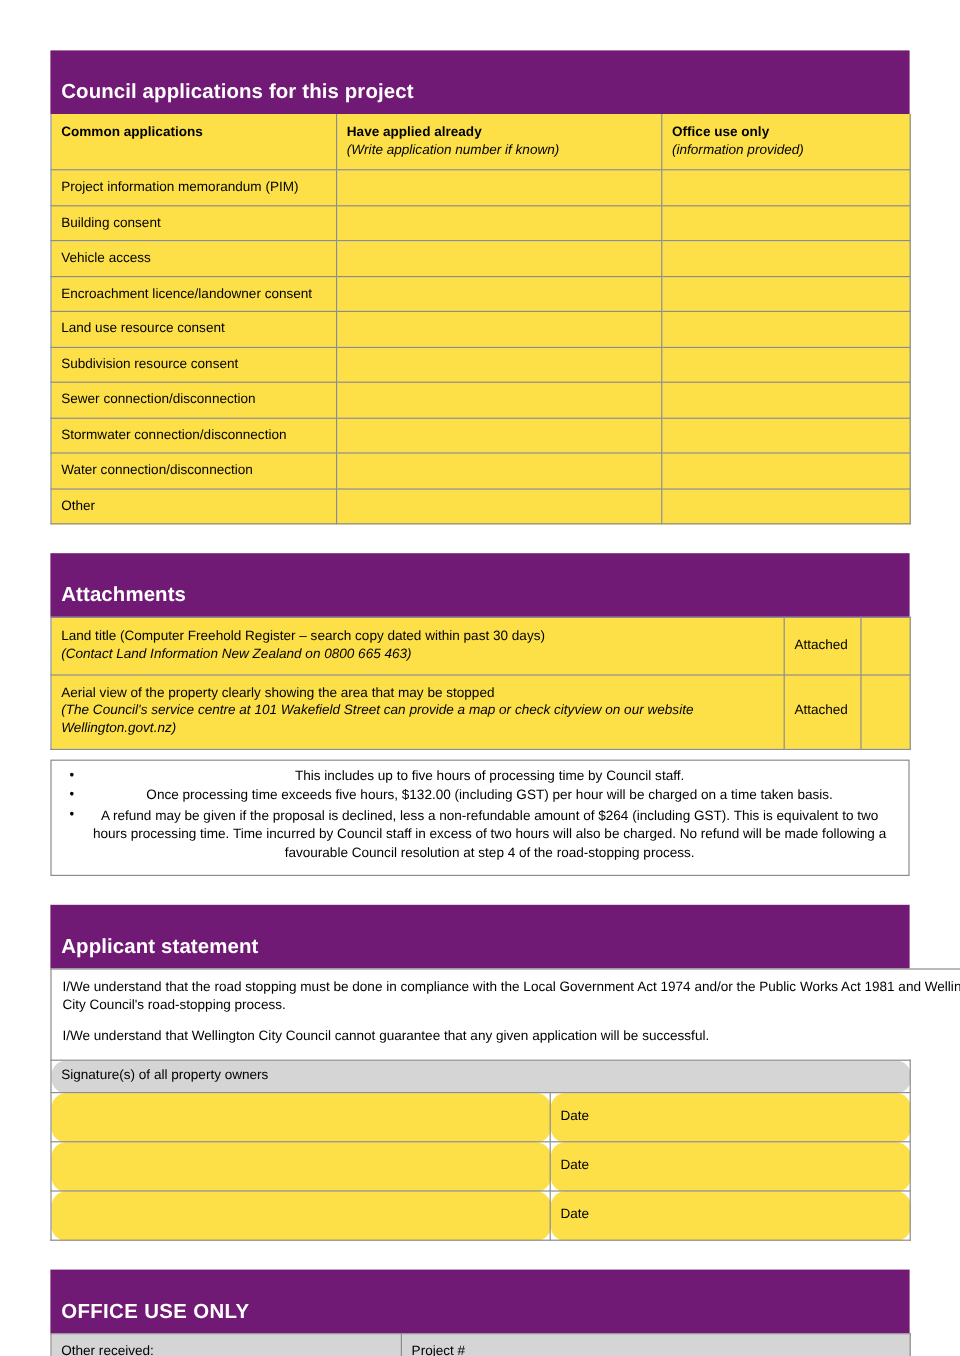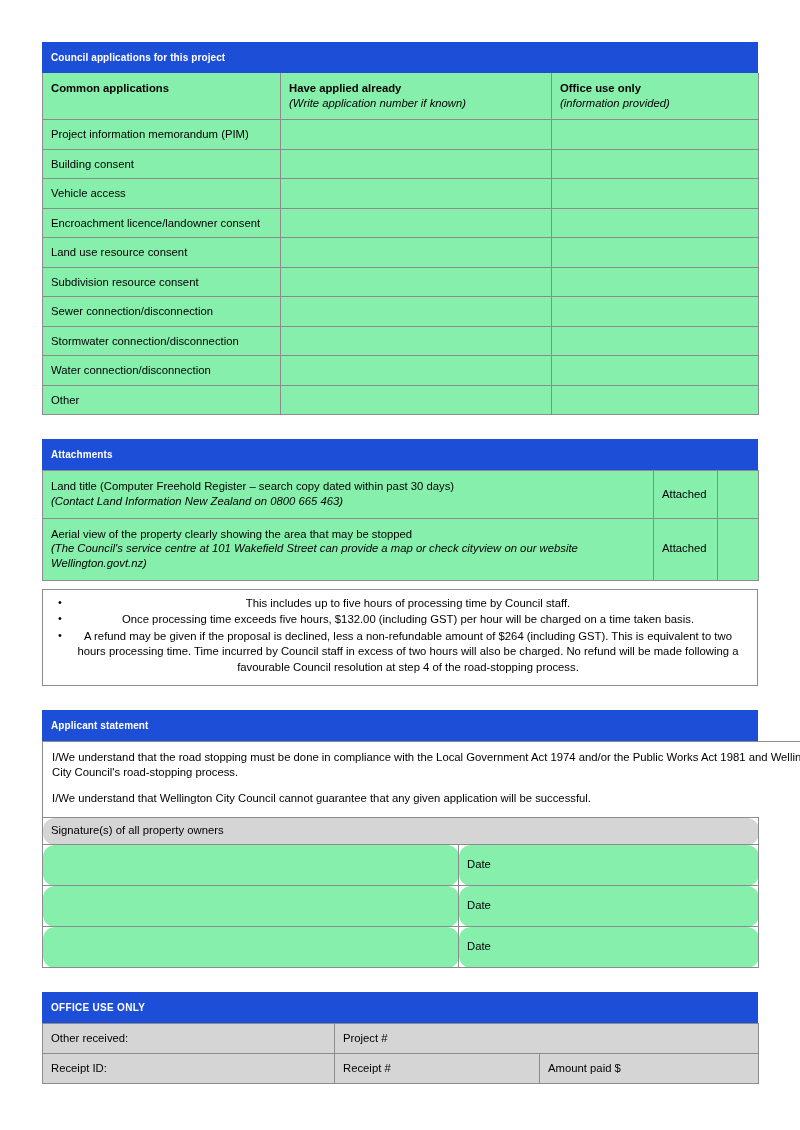--- a/index.html
+++ b/index.html
@@ -20,47 +20,47 @@
     height: 1130px;
     box-sizing: border-box;
     padding: 42px 42px;
   }
   .sheet {
     width: 716px;
   }
 
   
   .bar {
-    background: #1d4ed8;
+    background: #701a75;
     color: #ffffff;
     font-weight: bold;
-    font-size: 10px;
+    font-size: 17px;
     line-height: 1;
-    padding: 11px 9px 10px 9px;
+    padding: 26px 9px 10px 9px;
     letter-spacing: .1px;
     box-sizing: border-box;
   }
   .bar.caps { letter-spacing: .3px; }
 
   
   table {
     border-collapse: collapse;
     width: 716px;
     table-layout: fixed;
   }
   td, th {
     border: 1px solid #8c8c8c;
     padding: 6px 8px 7px 8px;
     font-size: 11.3px;
     line-height: 1.3;
     vertical-align: top;
     text-align: left;
     font-weight: normal;
     box-sizing: border-box;
-    background: #86efac;
+    background: #fde047;
   }
   th { font-weight: bold; }
   .it { font-style: italic; font-weight: normal; display: block; }
 
   .tbl-apps td { height: 29.5px; }
   .tbl-apps td.lbl { vertical-align: middle; padding-top: 5px; padding-bottom: 5px; }
   .tbl-apps th { padding-top: 8px; padding-bottom: 9px; }
 
   .hdr-row th { border-top: none; }
 

